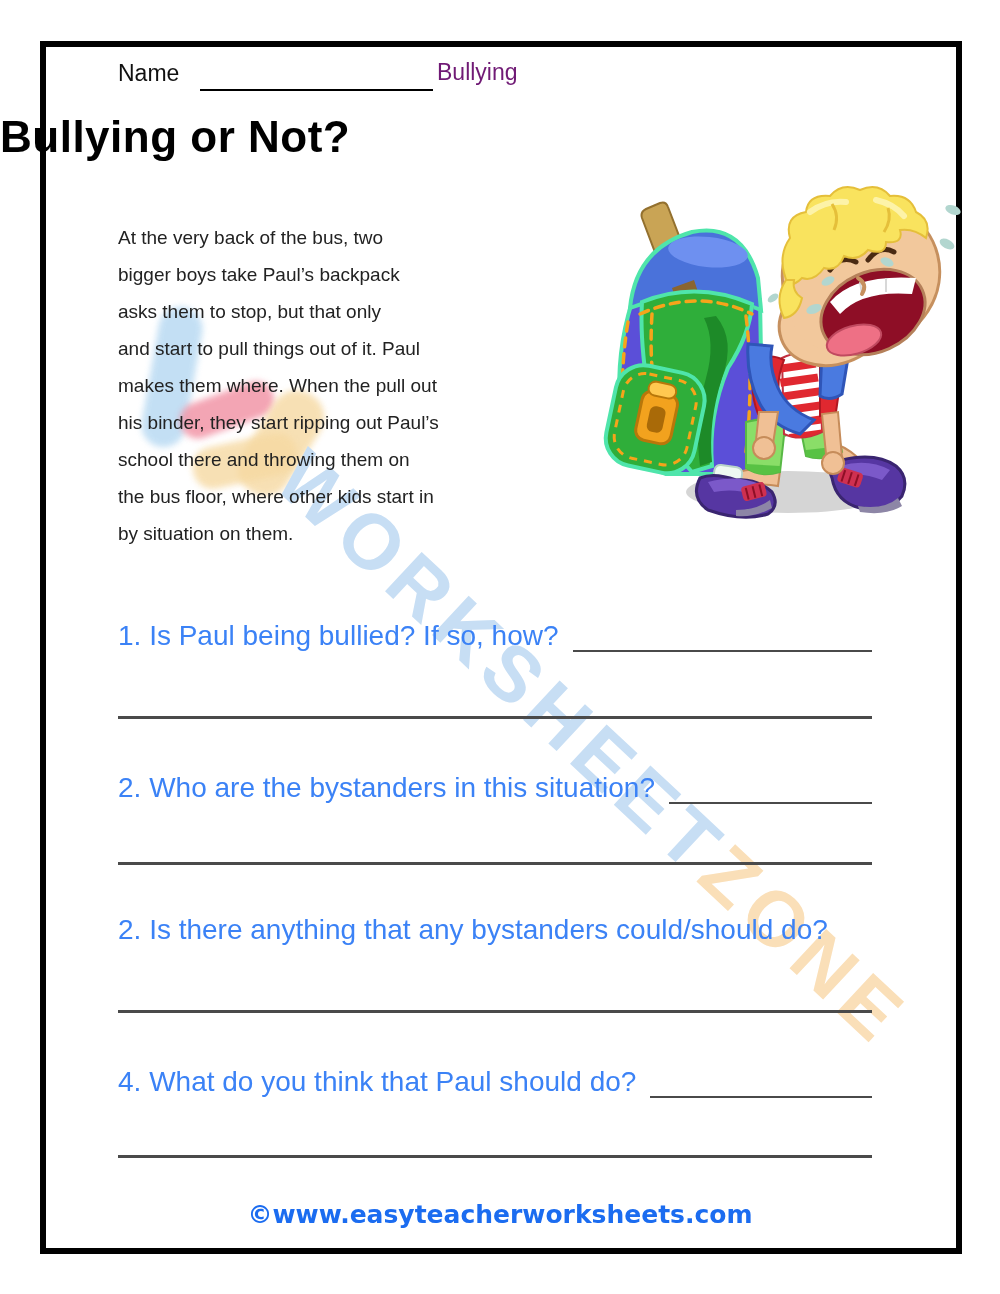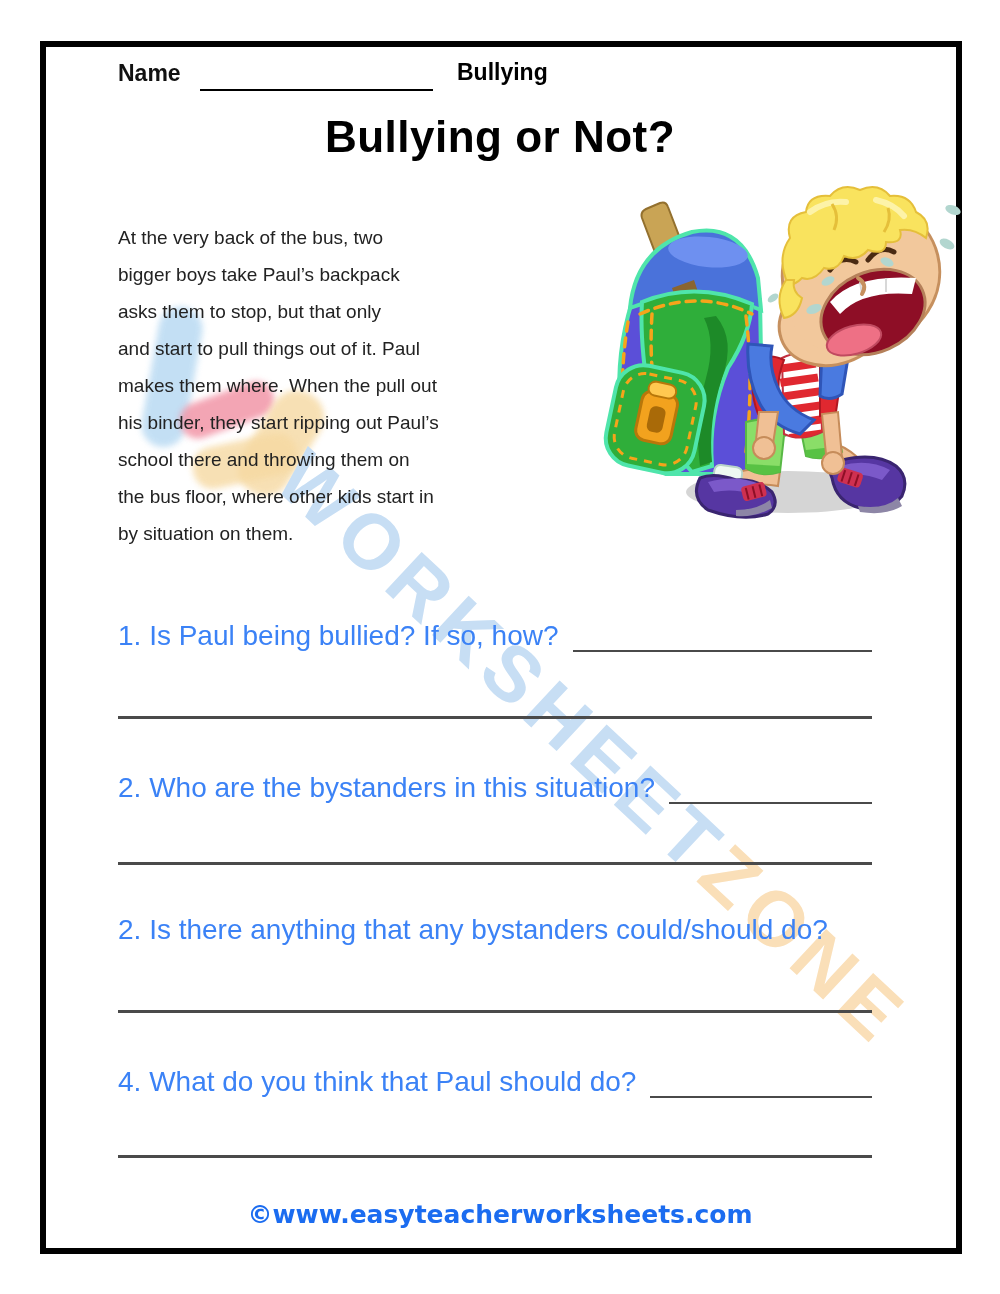--- a/index.html
+++ b/index.html
@@ -13,25 +13,25 @@
   .bar-pink{left:178px;top:392px;width:98px;height:36px;border-radius:18px;background:#f18fa2;transform:rotate(-20deg);}
   .bar-yellow1{left:254px;top:386px;width:54px;height:114px;border-radius:26px;background:#f6d9a2;transform:rotate(32deg);}
   .bar-yellow2{left:192px;top:440px;width:106px;height:42px;border-radius:20px;background:#f6d9a2;transform:rotate(-12deg);}
   .watermark{position:absolute;left:592px;top:748px;transform:translate(-50%,-50%) rotate(43deg);
              font-size:78px;font-weight:700;letter-spacing:8px;white-space:nowrap;z-index:0;}
   .wm-blue{color:#c7def4;}
   .wm-orange{color:#fadfb8;}
 
   .content{position:absolute;left:0;top:0;width:100%;height:100%;z-index:2;}
 
-  .name-label{position:absolute;left:118px;top:60px;font-size:23px;font-weight:700;color:#111;}
+  .name-label{position:absolute;left:118px;top:60px;font-size:23px;font-weight:400;color:#111;}
   .name-line{position:absolute;left:200px;top:60px;width:233px;height:29px;border-bottom:2px solid #000;}
-  .topic{position:absolute;left:437px;top:59px;font-size:23px;font-weight:700;color:#000000;margin-left:20px;}
-
-  .title{position:absolute;left:0;top:112px;width:1000px;margin:0;text-align:center;
+  .topic{position:absolute;left:437px;top:59px;font-size:23px;font-weight:400;color:#701a75;}
+
+  .title{position:absolute;left:0;top:112px;width:1000px;margin:0;
          font-size:44px;font-weight:800;letter-spacing:.5px;color:#000;}
 
   .story{position:absolute;left:118px;top:219px;font-size:19px;line-height:37px;color:#222;}
   .story div{white-space:nowrap;}
 
   .boy{position:absolute;left:596px;top:182px;width:372px;height:348px;z-index:2;}
 
   .q{position:absolute;left:118px;width:754px;display:flex;align-items:flex-end;
      font-size:28px;color:#3b82f6;}
   .q .q-label{white-space:nowrap;}

